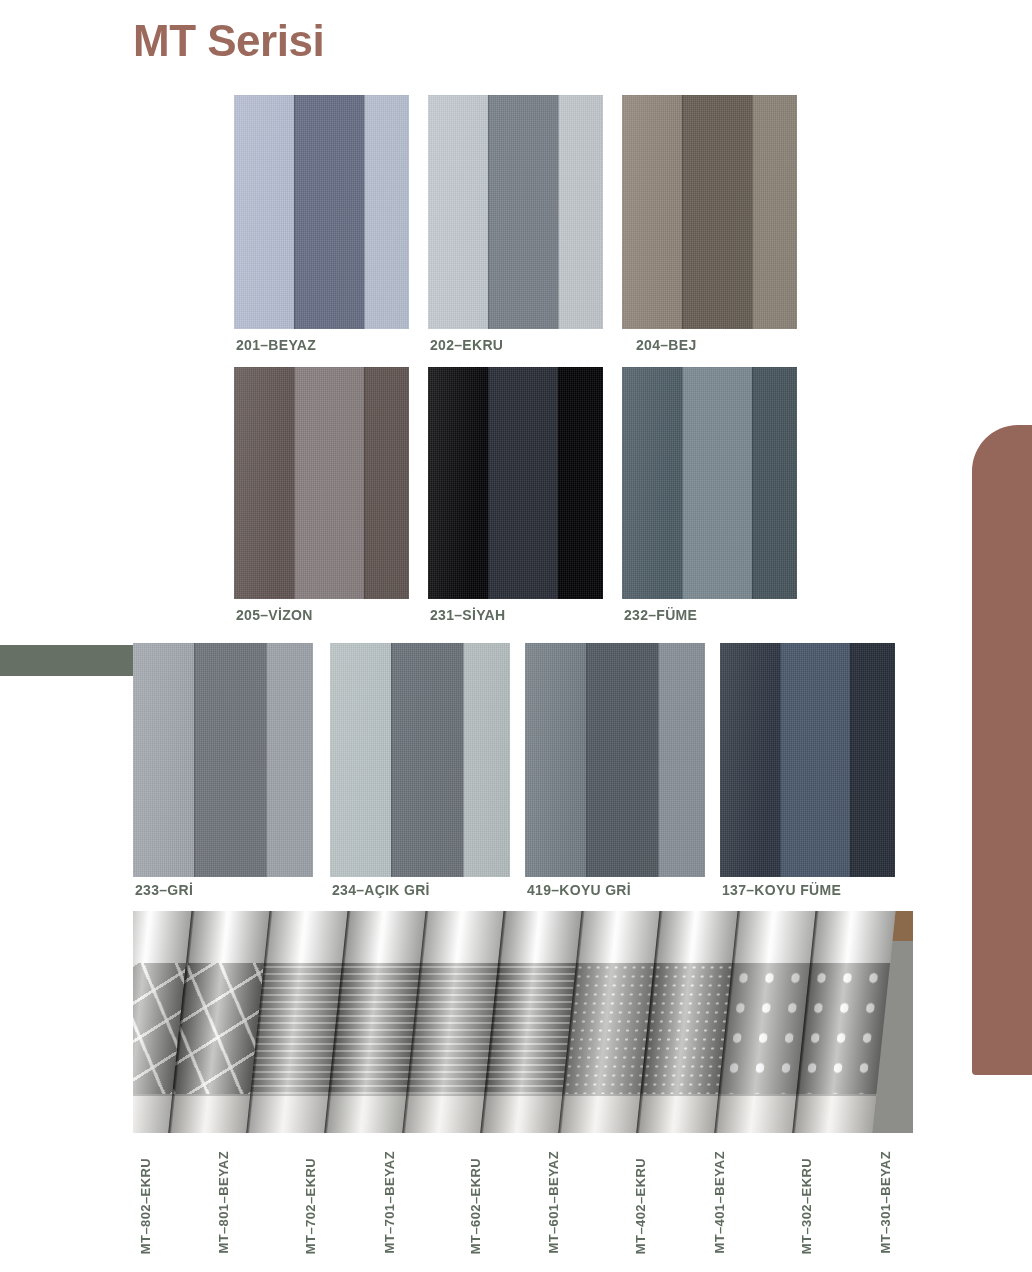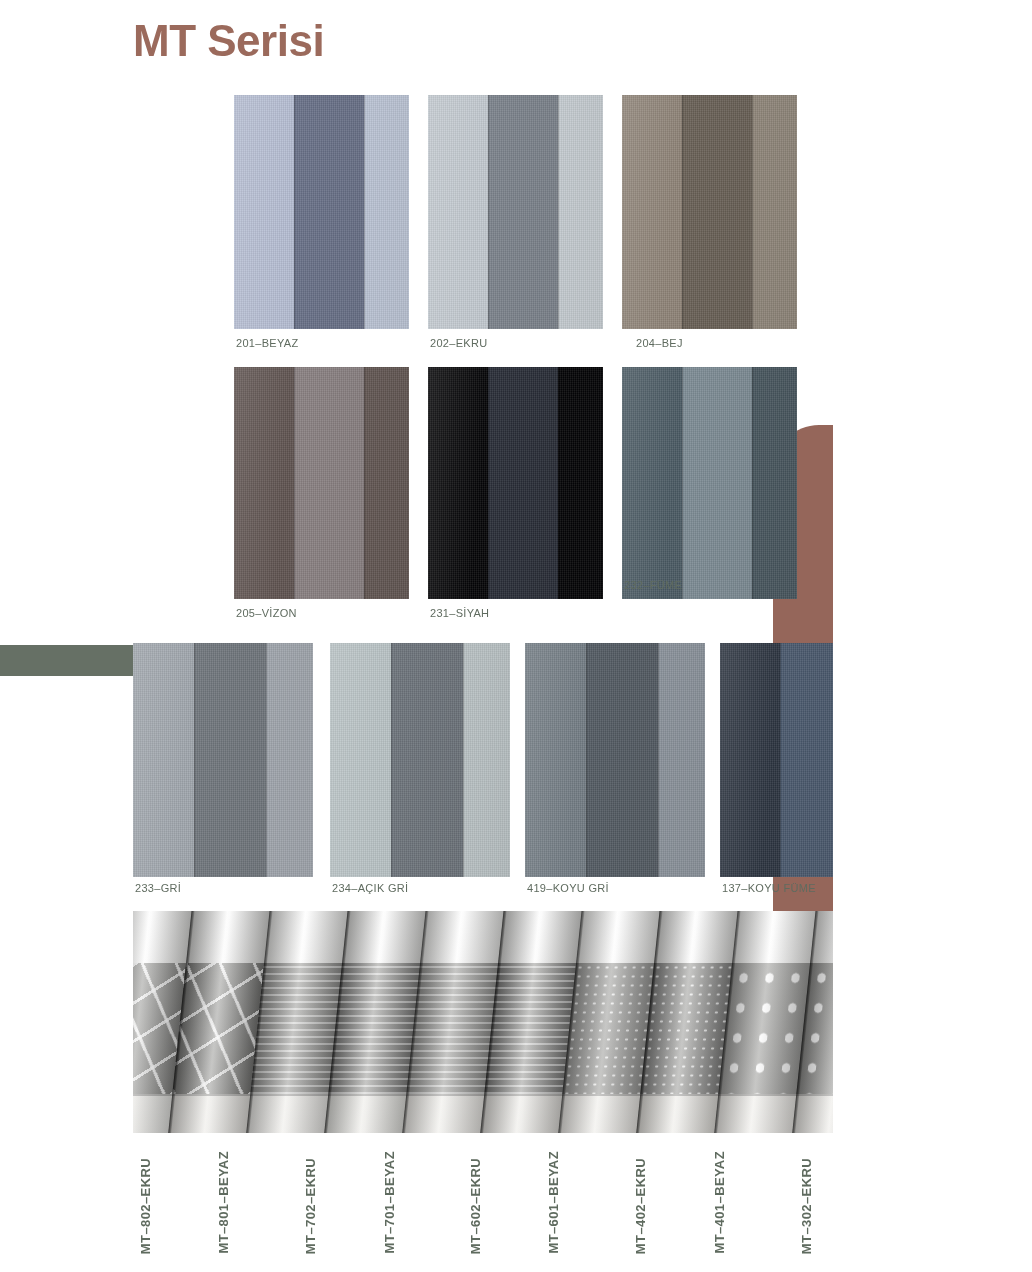--- a/index.html
+++ b/index.html
@@ -7,21 +7,21 @@
   html, body {
     width: 1032px;
     height: 1272px;
     background: #ffffff;
     font-family: "Liberation Sans", sans-serif;
     overflow: hidden;
   }
 
   .page {
     position: relative;
-    width: 833px;
+    width: 1032px;
     height: 1272px;
     background: #ffffff;
     overflow: hidden;
   }
 
   
   .side-tab {
     position: absolute;
     right: 0;
     top: 425px;
@@ -82,22 +82,22 @@
   }
   .swatch .sheen {
     position: absolute;
     inset: 0;
     background: linear-gradient(95deg, rgba(255,255,255,0.10) 0%, rgba(255,255,255,0.00) 32%, rgba(0,0,0,0.04) 72%, rgba(0,0,0,0.07) 100%);
     pointer-events: none;
   }
 
   .swatch-label {
     position: absolute;
-    font-size: 11px;
-    font-weight: 400;
+    font-size: 14px;
+    font-weight: 700;
     letter-spacing: 0.3px;
     color: #5f6b5f;
     white-space: nowrap;
   }
 
   
   .photo-strip {
     position: absolute;
     left: 133px;
     top: 911px;
@@ -226,21 +226,21 @@
   <div class="swatch" style="left:622px;top:367px;width:175px;height:232px;">
     <div class="fabric">
         <div class="st" style="width: 34%; background: rgb(74, 90, 99);"></div>
         <div class="st" style="width: 40%; background: rgb(126, 141, 150);"></div>
         <div class="st" style="width: 26%; background: rgb(75, 90, 98);"></div>
         <div class="seam" style="left: 34%;"></div>
         <div class="seam" style="left: 74%;"></div>
       </div>
     <div class="sheen"></div>
   </div>
-  <div class="swatch-label" style="left:624px;top:579px;">232–FÜME</div>
+  <div class="swatch-label" style="left:624px;top:607px;">232–FÜME</div>
 
   <div class="swatch" style="left:133px;top:643px;width:180px;height:234px;">
     <div class="fabric">
         <div class="st" style="width: 34%; background: rgb(160, 166, 173);"></div>
         <div class="st" style="width: 40%; background: rgb(114, 120, 126);"></div>
         <div class="st" style="width: 26%; background: rgb(166, 172, 179);"></div>
         <div class="seam" style="left: 34%;"></div>
         <div class="seam" style="left: 74%;"></div>
       </div>
     <div class="sheen"></div>

